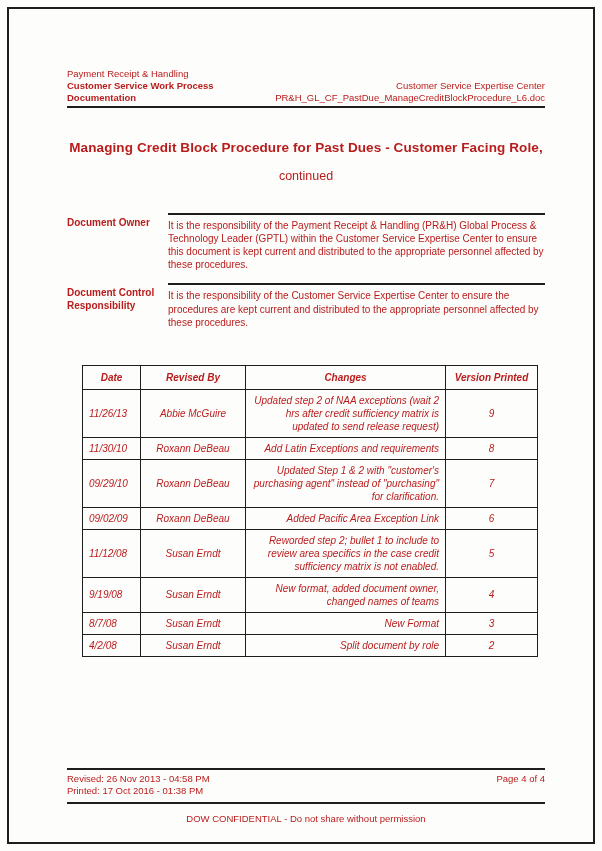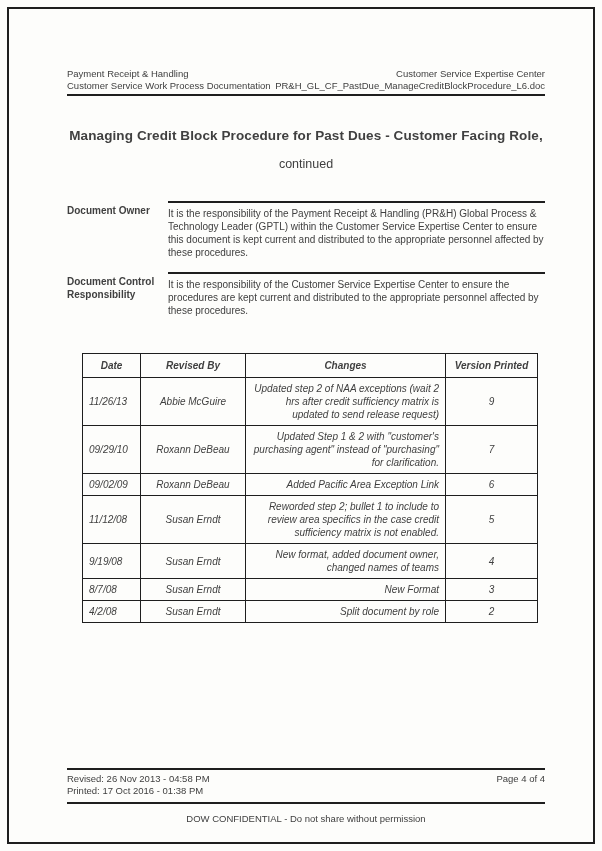--- a/index.html
+++ b/index.html
@@ -2,40 +2,40 @@
 <html><head>
 <meta charset="utf-8">
 <style>
   * { margin:0; padding:0; box-sizing:border-box; }
   html,body { background:#e9e9e9; }
   .page {
     position:relative;
     width:602px; height:851px;
     margin:0 auto;
     background:#fdfdfb;
-    color:#404040;
+    color:#b91c1c;
     font-family:"Liberation Sans", sans-serif;
     overflow:hidden;
   }
   .border-frame {
     position:absolute; inset:7px;
     border:2px solid #1e1e1e;
     pointer-events:none;
   }
   .content {
     position:absolute; left:67px; right:57px; top:68px;
   }
   
   .doc-header {
     display:flex; justify-content:space-between; align-items:flex-end;
     font-size:9.5px; line-height:1.25;
     border-bottom:2px solid #1e1e1e;
     padding-bottom:2px;
   }
-  .doc-header .bold { font-weight:normal; }
+  .doc-header .bold { font-weight:bold; }
   .hdr-right { text-align:right; }
   
   .title-block { margin-top:32px;text-align:center; }
   .title-main { font-size:13.5px; font-weight:bold; letter-spacing:.1px; }
   .title-continued { font-size:12.5px; margin-top:14px; }
   
   .sections { margin-top:30px; }
   .section { display:flex; margin-bottom:12px; }
   .section-label {
     width:88px; margin-right:13px; flex:none;
@@ -139,20 +139,26 @@
         </tr>
       </thead>
       <tbody>
         <tr>
           <td class="cell-date">11/26/13</td>
           <td class="cell-by">Abbie McGuire</td>
           <td class="cell-changes">Updated step 2 of NAA exceptions (wait 2 hrs after credit sufficiency matrix is updated to send release request)</td>
           <td class="cell-version">9</td>
         </tr>
         <tr>
+          <td class="cell-date">11/30/10</td>
+          <td class="cell-by">Roxann DeBeau</td>
+          <td class="cell-changes">Add Latin Exceptions and requirements</td>
+          <td class="cell-version">8</td>
+        </tr>
+        <tr>
           <td class="cell-date">09/29/10</td>
           <td class="cell-by">Roxann DeBeau</td>
           <td class="cell-changes">Updated Step 1 &amp; 2 with "customer's purchasing agent" instead of "purchasing" for clarification.</td>
           <td class="cell-version">7</td>
         </tr>
         <tr>
           <td class="cell-date">09/02/09</td>
           <td class="cell-by">Roxann DeBeau</td>
           <td class="cell-changes">Added Pacific Area Exception Link</td>
           <td class="cell-version">6</td>

